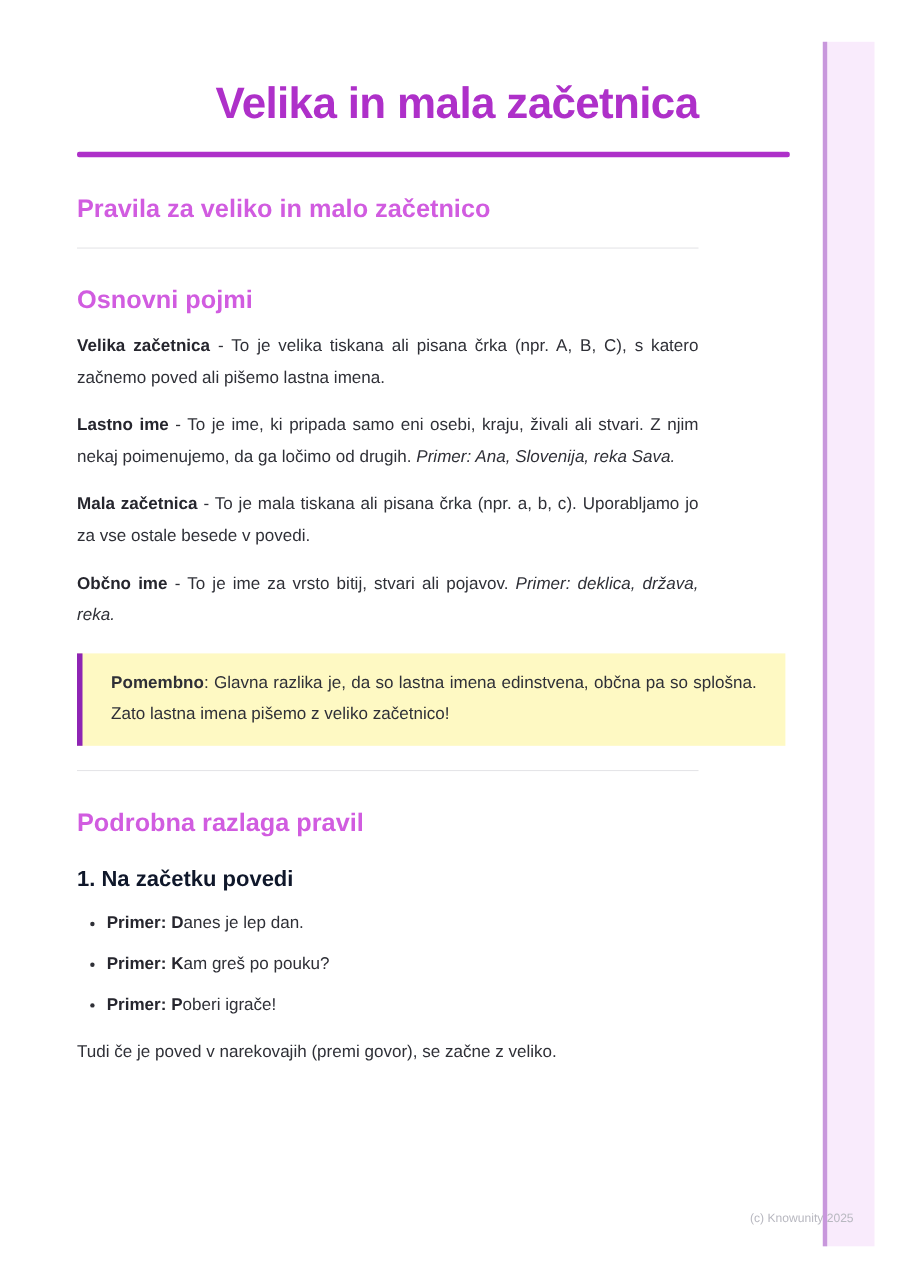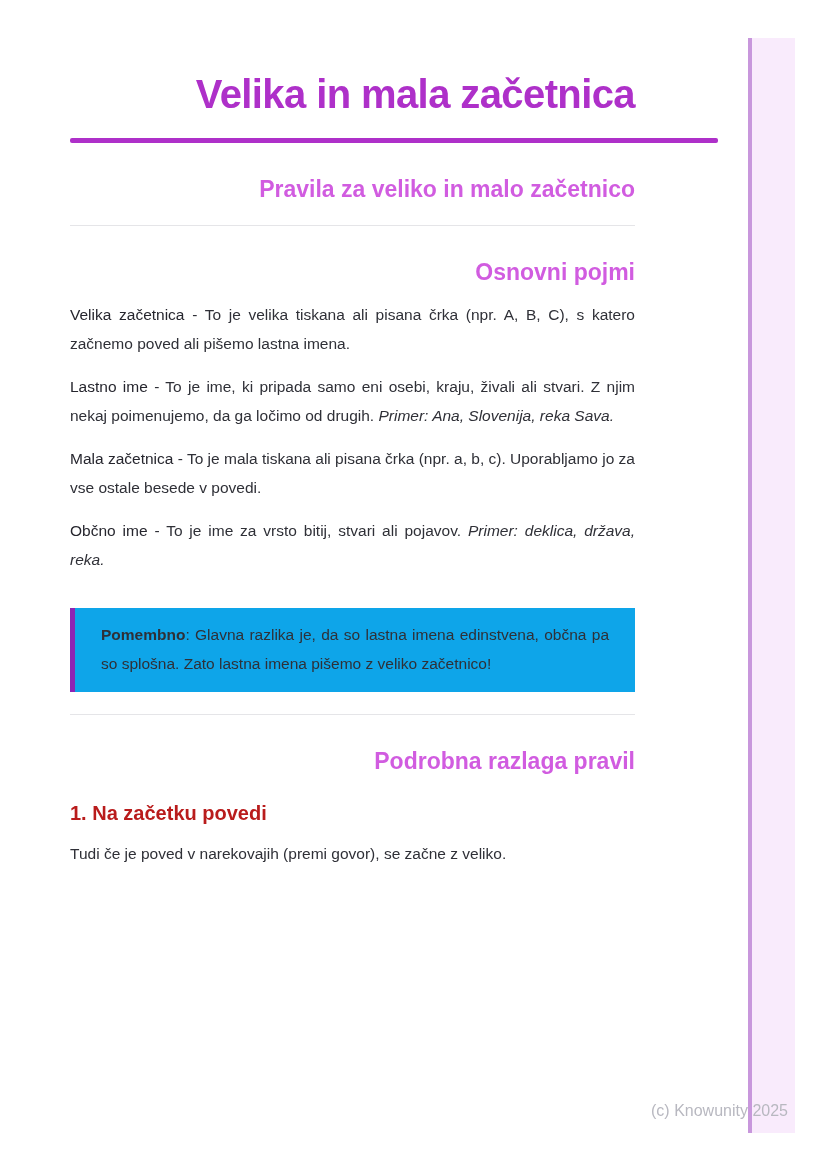--- a/index.html
+++ b/index.html
@@ -44,50 +44,49 @@
     background: #ae30c9;
     border-radius: 2px;
     margin-top: 22px;
   }
   h2.section-heading {
     color: #d15ce0;
     font-size: 23px;
     line-height: 28px;
     font-weight: bold;
     margin: 32px 0 0 0;
-    text-align: right;
   }
   h3.sub-heading {
-    color: #b91c1c;
+    color: #0f172a;
     font-size: 20px;
     line-height: 24px;
     font-weight: bold;
     margin: 26px 0 0 0;
   }
   p.body-text {
     font-size: 15.5px;
     line-height: 29px;
     text-align: justify;
     margin: 14px 0 0 0;
   }
-  p.body-text strong, li strong { font-weight: normal; color: #26262e; }
+  p.body-text strong, li strong { font-weight: bold; color: #26262e; }
   p.body-text em { font-style: italic; }
   hr.divider {
     border: none;
     border-top: 1px solid #e5e5e8;
     width: 565px;
     margin: 22px 0 0 0;
   }
   .callout {
-    margin-top: 34px;
-    background: #0ea5e9;
+    margin-top: 20px;
+    background: #fef9c3;
     border-left: 5px solid #8e24b4;
     padding: 12px 26px 14px 26px;
     box-sizing: border-box;
-    width: 565px;
+    width: 644px;
   }
   .callout p {
     margin: 0;
     font-size: 15.5px;
     line-height: 29px;
     text-align: justify;
     color: #2f3037;
   }
   ul.example-list {
     margin: 14px 0 0 0;
@@ -96,22 +95,22 @@
   ul.example-list li {
     font-size: 15.5px;
     line-height: 29px;
     margin-top: 8px;
     color: #2f3037;
   }
   ul.example-list li:first-child { margin-top: 0; }
   .watermark {
     position: absolute;
     top: 1102px;
-    right: 40px;
-    font-size: 16px;
+    right: 52px;
+    font-size: 11px;
     color: #b8b8c0;
     z-index: 2;
   }
 </style>
 </head>
 <body>
 
 <div class="accent-band"></div>
 
 <div class="content">
@@ -141,19 +140,24 @@
     </aside>
   </section>
 
   <hr class="divider">
 
   <section>
     <h2 class="section-heading">Podrobna razlaga pravil</h2>
     <h3 class="sub-heading">1. Na začetku povedi</h3>
 
 
+    <ul class="example-list">
+      <li><strong>Primer: D</strong><span>anes je lep dan.</span></li>
+      <li><strong>Primer: K</strong><span>am greš po pouku?</span></li>
+      <li><strong>Primer: P</strong><span>oberi igrače!</span></li>
+    </ul>
 
     <p class="body-text">Tudi če je poved v narekovajih (premi govor), se začne z veliko.</p>
   </section>
 
 </div>
 
 <div class="watermark">(c) Knowunity 2025</div>
 
 </body></html>

